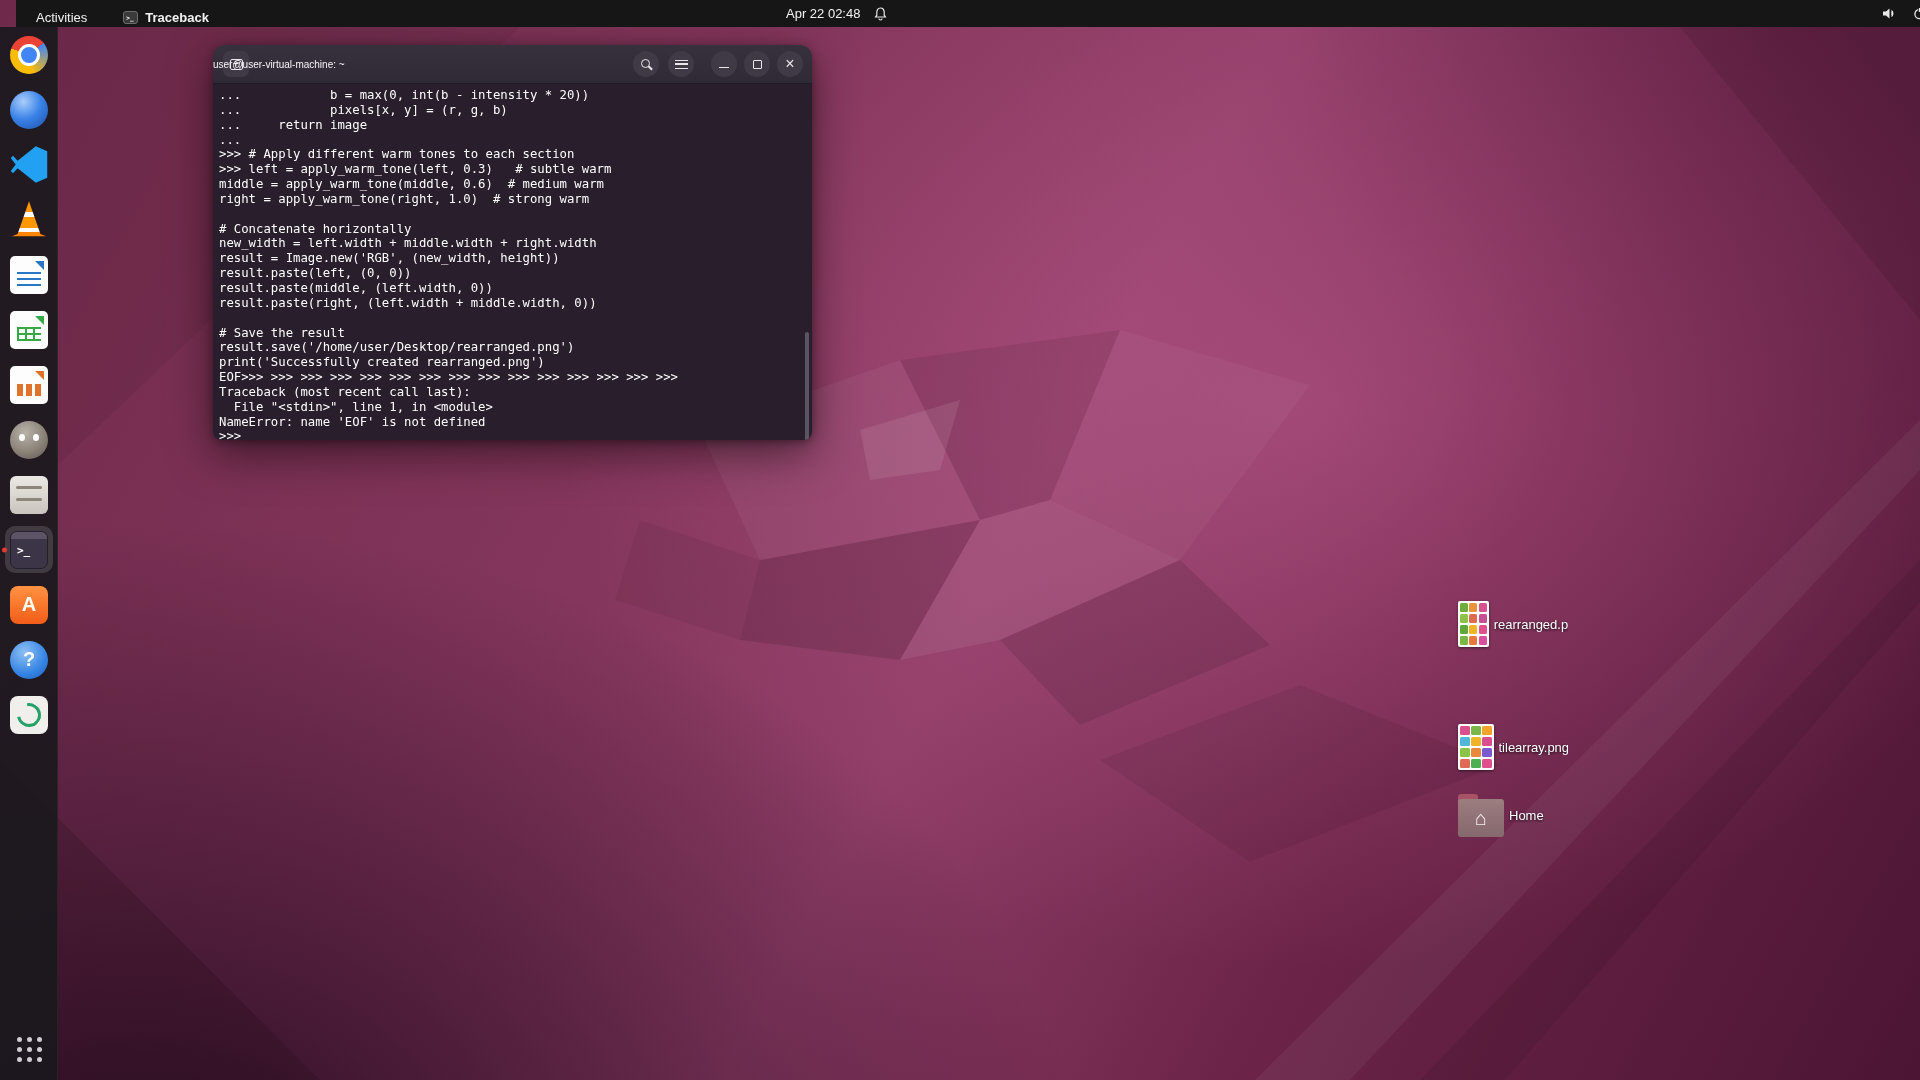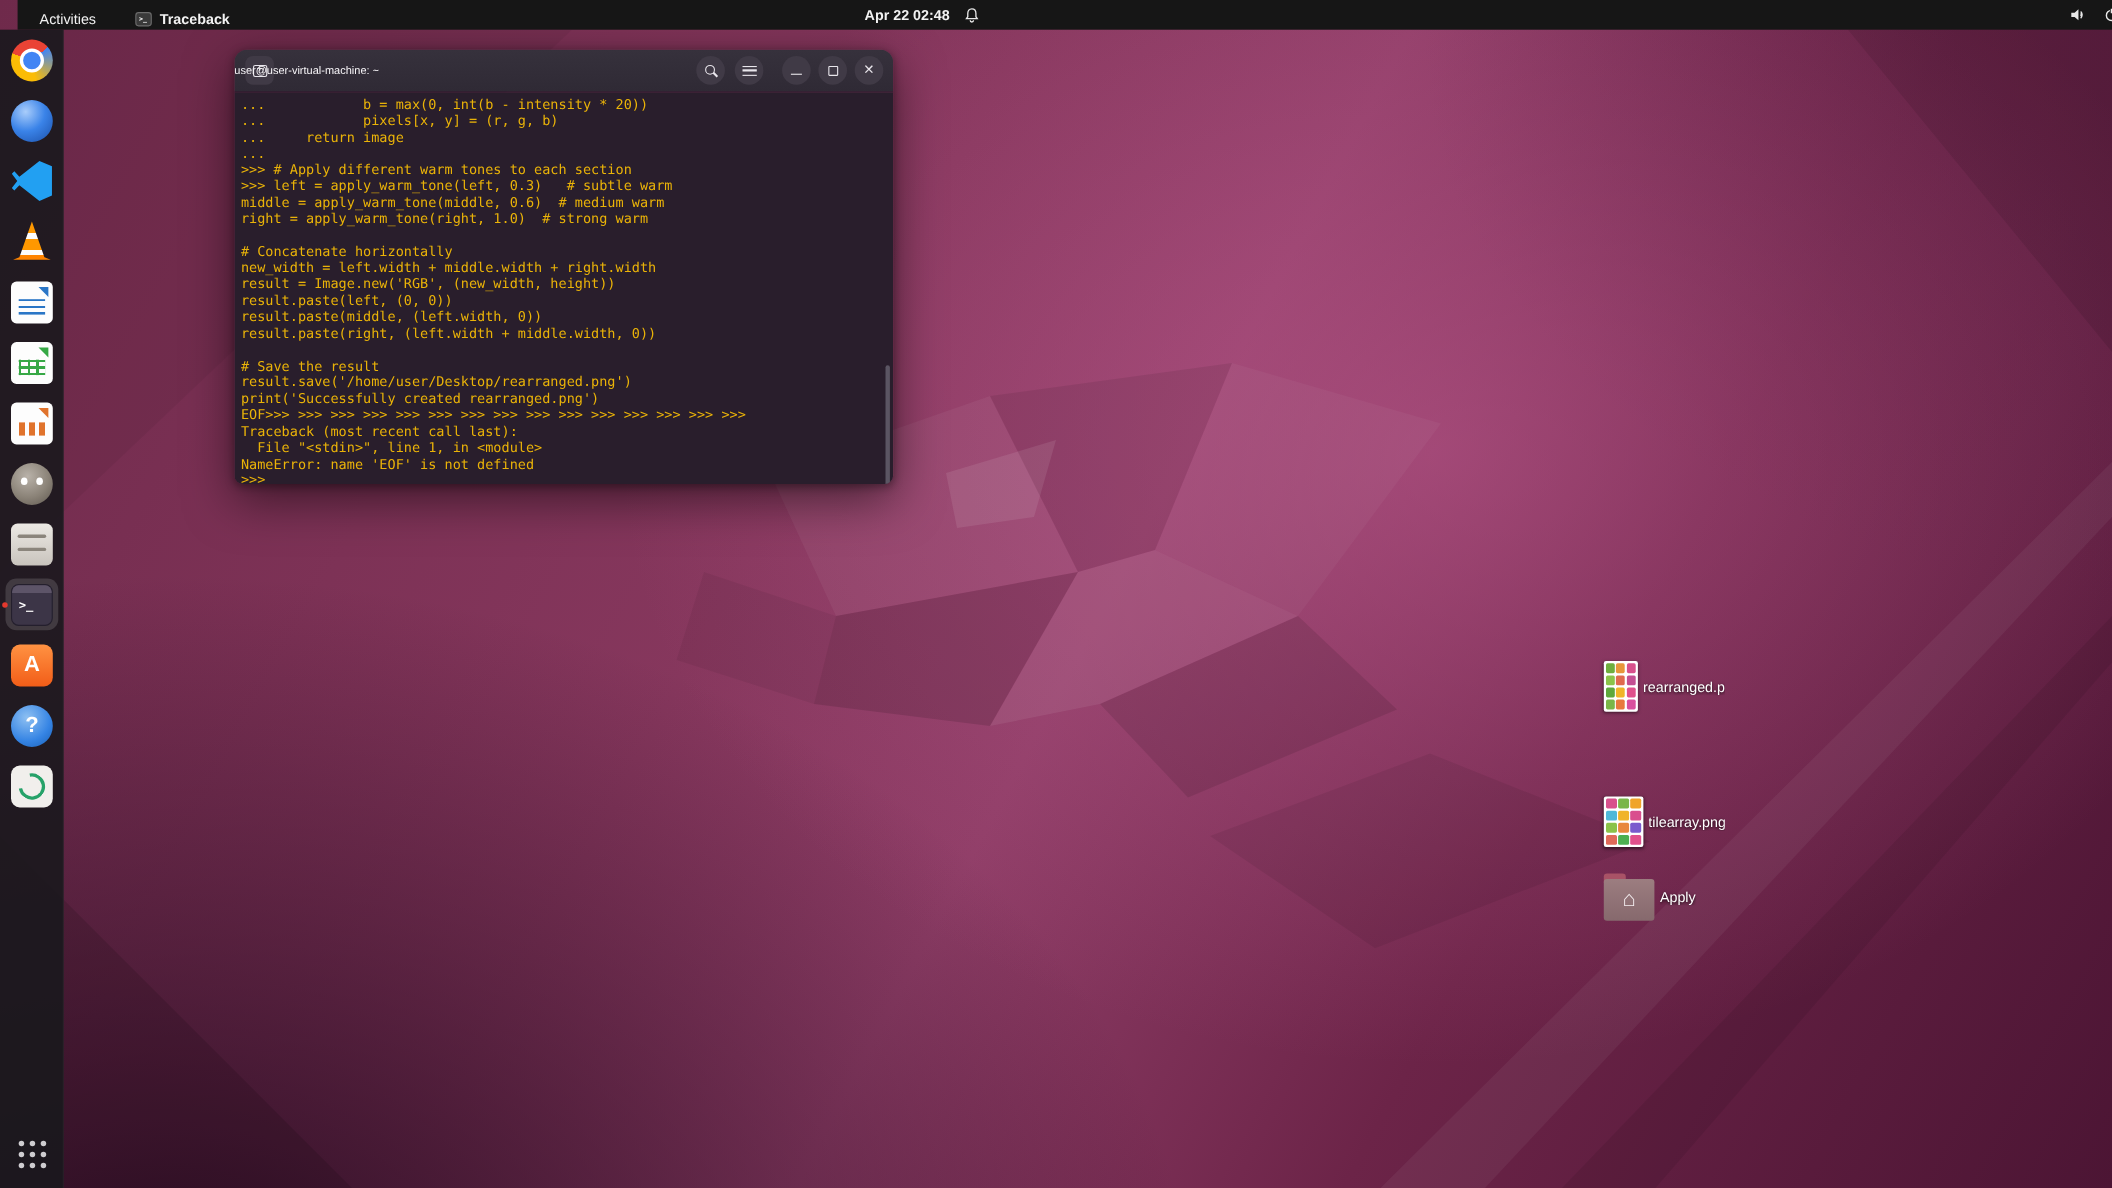--- a/index.html
+++ b/index.html
@@ -20,21 +20,21 @@
   .topbar {
     position:absolute; top:0; left:16px; width:1920px; height:27px;
     background:#161616; color:#f2f2f2; font-size:13px;
     display:flex; align-items:flex-end; z-index:50;
   }
   .tb-left { display:flex; align-items:center; gap:30px; padding-left:14px; }
   .tb-activities { padding:2px 6px; cursor:default; }
   .tb-appmenu { display:flex; align-items:center; gap:7px; font-weight:bold; }
   .mini-term-icon { width:15px; height:13px; background:#3a3a3a; border:1px solid #6d6d6d; border-radius:3px;
     color:#fff; font-size:6px; line-height:11px; text-align:left; padding-left:2px; font-family:"DejaVu Sans Mono",monospace; }
-  .tb-center { position:absolute; left:770px; top:0; height:27px; display:flex; align-items:center; gap:14px; font-weight:bold; }
+  .tb-center { position:absolute; left:770px; top:0; height:27px; display:flex; align-items:center; gap:14px; font-weight:normal; }
   .tb-right { position:absolute; right:10px; top:0; height:27px; display:flex; align-items:center; gap:16px; }
   .tb-icon svg { display:block; }
 
   
   .dock {
     position:absolute; left:0; top:27px; width:58px; height:1053px;
     background:rgba(26,24,29,0.90); border-right:1px solid rgba(255,255,255,0.05);
     display:flex; flex-direction:column; z-index:40;
   }
   .dock-item { position:relative; width:58px; height:55px; display:flex; align-items:center; justify-content:center; }
@@ -124,21 +124,21 @@
 
   .hamburger { width:13px; height:9px; border-top:1.6px solid #e9e6ec; border-bottom:1.6px solid #e9e6ec; position:relative; }
   .hamburger::after { content:""; position:absolute; left:0; right:0; top:2.6px; height:1.6px; background:#e9e6ec; }
 
   .min-glyph { width:10px; height:1.6px; background:#e9e6ec; margin-top:7px; }
   .max-glyph { width:9px; height:9px; border:1.5px solid #e9e6ec; border-radius:1px; }
   .close-glyph { font-size:16px; line-height:1; margin-top:-1px; }
 
   .terminal-body { flex:1; background:#291e2c; position:relative; }
   .terminal-body pre {
-    margin:0; padding:4px 6px; color:#eab308; white-space:pre;
+    margin:0; padding:4px 6px; color:#ffffff; white-space:pre;
     font-family:"DejaVu Sans Mono", monospace; font-size:12.3px; line-height:14.85px;
   }
   .scroll-thumb { position:absolute; right:3px; bottom:3px; width:4px; height:113px; border-radius:2px; background:#5b5563; }
 
   
   .desktop-icon { position:absolute; width:110px; left:1458px; display:flex; flex-direction:row; align-items:center; gap:5px; z-index:10; }
   .di-label { color:#fff; font-size:13px; text-shadow:0 1px 3px rgba(0,0,0,0.9); max-width:108px; text-align:center;
     white-space:nowrap; overflow:hidden; }
   .thumb { width:36px; height:46px; background:#fff; border-radius:2px; padding:2px; box-shadow:0 1px 3px rgba(0,0,0,0.5); }
   .tile-grid { width:100%; height:100%; display:grid; grid-template-columns:repeat(3,1fr); grid-auto-rows:1fr; gap:1.5px; }
@@ -357,16 +357,16 @@
     <div class="di-label">tilearray.png</div>
   </div>
 
   <div class="desktop-icon" style="top:793px;">
     <div class="folder-icon">
       <div class="folder-tab"></div>
       <div class="folder-body">
           <span>⌂</span>
         </div>
     </div>
-    <div class="di-label">Apply</div>
+    <div class="di-label">Home</div>
   </div>
 
 </div>
 
 </body></html>

